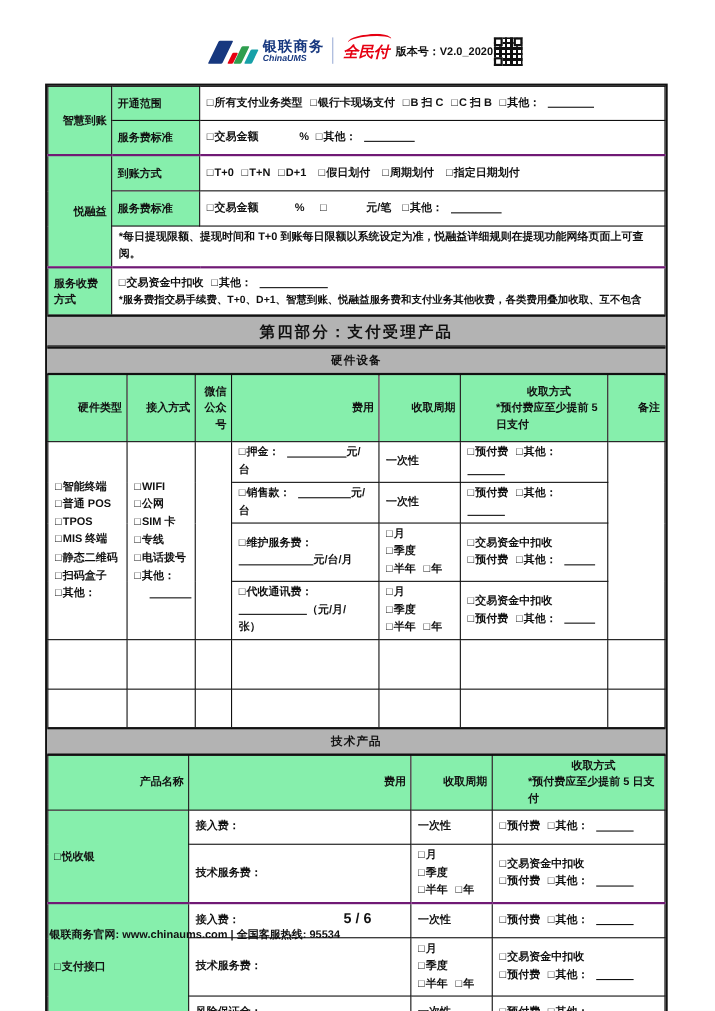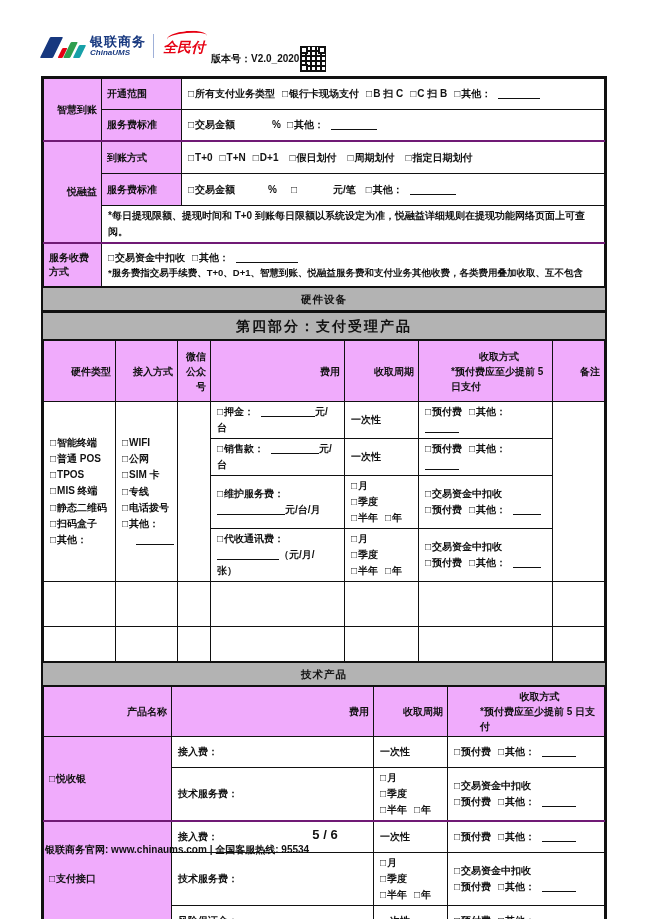--- a/index.html
+++ b/index.html
@@ -1,34 +1,34 @@
 <!DOCTYPE html>
 <html><head>
 <meta charset="utf-8">
 <style>
   html,body{margin:0;padding:0;background:#fff;}
   .page{position:relative;width:650px;height:919px;background:#fff;outline:1px solid #e2e2e2;
         font-family:"Liberation Sans","DejaVu Sans",sans-serif;color:#111;overflow:hidden;}
 
   
-  .hdr{position:absolute;left:45px;top:34px;right:26px;display:flex;justify-content:flex-start;align-items:flex-start;}
+  .hdr{position:absolute;left:45px;top:34px;right:26px;display:flex;justify-content:center;align-items:flex-start;}
   .logo{display:flex;align-items:center;gap:7px;}
   .mark{display:flex;align-items:flex-end;gap:2px;height:24px;}
   .mark i{display:block;transform:skewX(-26deg);border-radius:1px;}
   .m1{width:13px;height:21px;background:#17387f;}
   .m2{width:5px;height:10px;background:#e60012;}
   .m3{width:7px;height:16px;background:#2f9e4f;}
   .m4{width:7px;height:13px;background:#17a0a8;}
   .brand{display:flex;flex-direction:column;line-height:1;}
   .brand-cn{font-size:13px;font-weight:bold;color:#17387f;letter-spacing:1px;}
   .brand-en{font-size:8px;font-style:italic;font-weight:bold;color:#17387f;margin-top:1px;}
   .logo-sep{width:1px;height:24px;background:#9fb0d8;}
   .product{position:relative;font-size:14px;font-weight:bold;font-style:italic;color:#e60012;padding:4px 6px 0 2px;}
   .swoosh{position:absolute;top:-4px;left:6px;width:40px;height:11px;border-top:2.5px solid #e60012;border-radius:50%;transform:rotate(-5deg);}
-  .hdr-right{display:flex;align-items:center;gap:1px;margin-top:12px;}
+  .hdr-right{display:flex;align-items:center;gap:1px;margin-top:0;}
   .version{font-size:10px;font-weight:bold;}
 
   
   .qr{position:relative;display:inline-block;width:28px;height:28px;flex:none;
       background-image:
         repeating-linear-gradient(90deg,#111 0 2px,rgba(0,0,0,0) 2px 5px),
         repeating-linear-gradient(0deg,#111 0 2px,#fff 2px 5px);}
   .qr::before,.qr::after,.qr .qr-f{content:"";position:absolute;width:8px;height:8px;
       border:2px solid #111;background:#fff;box-sizing:border-box;}
   .qr::before{top:0;left:0;} .qr::after{top:0;right:0;}
@@ -37,21 +37,21 @@
   .qr-c.app{background:#cb2233;} .qr-c.app::after{content:"";position:absolute;left:1px;top:4px;width:6px;height:4px;background:#2f6fc4;}
   .qr-c.we{background:#3b78c9;}
   .qr-sm{width:26px;height:26px;}
 
   
   .sheet{position:absolute;left:41px;top:76px;width:566px;box-sizing:border-box;border:2px solid #111;font-weight:bold;}
   .sheet > * + *{margin-top:-1px;}
   .sheet table{border-collapse:collapse;width:100%;table-layout:fixed;}
   .sheet td{border:1px solid #111;font-size:10px;vertical-align:middle;overflow:hidden;}
   tr.thick > td{border-top:2px solid #701a75;}
-  .lab{background:#f0abfc;padding:2px 5px;text-align:left;}
+  .lab{background:#86efac;padding:2px 5px;text-align:left;}
   .lab.c{text-align:right;padding:2px 4px;}
   .val{background:#fff;padding:2px 6px;text-align:left;line-height:1.6;}
   .note{font-size:9.5px;padding:2px 6px;}
   .noteline{font-size:9.5px;line-height:1.5;}
   .bar{background:#b3b3b3;text-align:center;font-weight:bold;border-top:2px solid #111;border-bottom:2px solid #111;}
   .bar.main{height:26px;line-height:26px;font-size:14px;letter-spacing:2px;}
   .bar.sub{height:22px;line-height:22px;font-size:10.5px;letter-spacing:1px;}
   .method-h .l1{text-align:center;}
   .method-h{line-height:1.55;padding-left:32px;}
   .hdr-row td{line-height:1.5;}
@@ -138,22 +138,22 @@
       <tr class="thick h38">
         <td class="lab">服务收费方式</td>
         <td class="val" colspan="2">
           <div><span class="opt"><span class="box">□</span><span class="olbl">交易资金中扣收</span></span><span class="opt"><span class="box">□</span><span class="olbl">其他：</span></span><span class="blank" style="width: 62px;"></span></div>
           <div class="noteline">*服务费指交易手续费、T+0、D+1、智慧到账、悦融益服务费和支付业务其他收费，各类费用叠加收取、互不包含</div>
         </td>
       </tr>
     </tbody>
       </table>
 
+    <div class="bar main">第四部分：支付受理产品</div>
     <div class="bar sub">硬件设备</div>
-    <div class="bar main">第四部分：支付受理产品</div>
 
     <table>
       <colgroup>
           <col style="width:72px">
           <col style="width:62px">
           <col style="width:33px">
           <col style="width:134px">
           <col style="width:74px">
           <col style="width:134px">
           <col>

